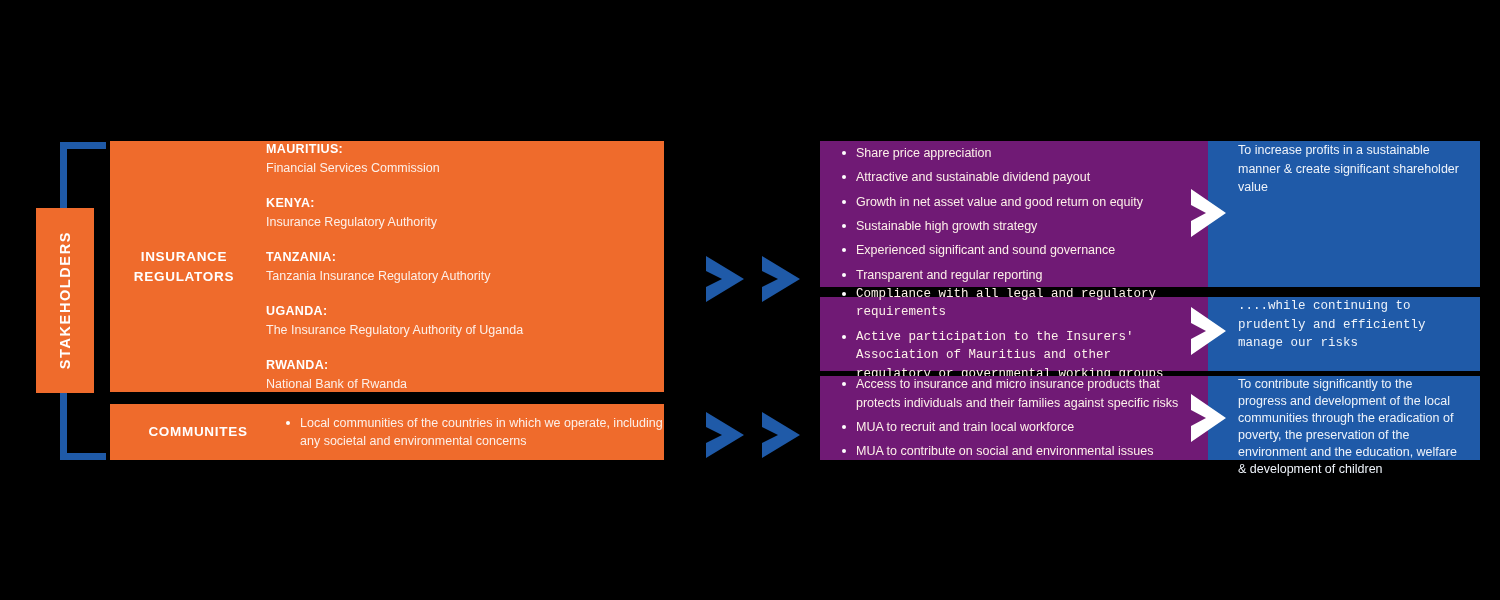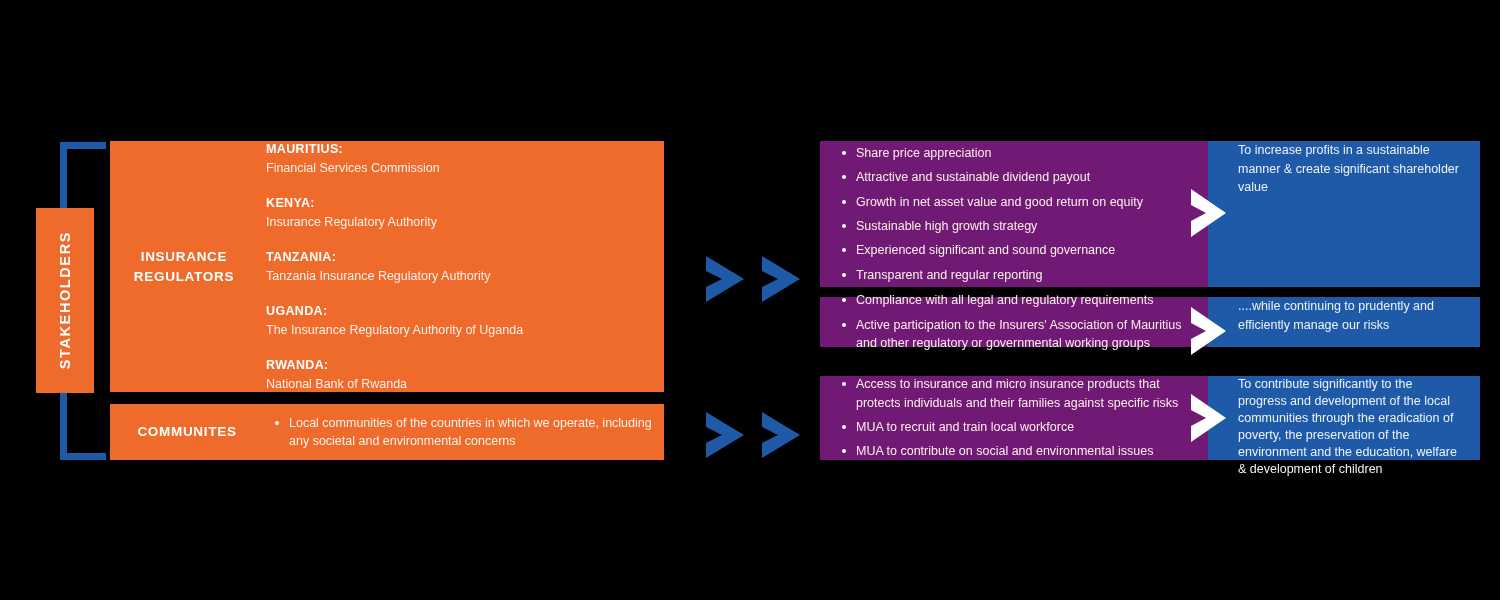--- a/index.html
+++ b/index.html
@@ -82,21 +82,21 @@
     width: 148px;
     flex: none;
     text-align: center;
     font-size: 13.5px;
     font-weight: bold;
     letter-spacing: 0.7px;
     line-height: 1.42;
     color: #ffffff;
   }
   .cat-title.offset {
-    padding-left: 3px;
+    padding-left: 14px;
   }
 
   .reg-list {
     flex: 1;
     padding-left: 8px;
     padding-right: 24px;
   }
   .reg-item { margin-bottom: 17px; }
   .reg-item:last-child { margin-bottom: 0; }
   .reg-country {
@@ -156,21 +156,21 @@
   }
 
   
   .rrow {
     position: absolute;
     left: 820px;
     width: 600px;
     display: flex;
   }
   .rrow.r1 { top: 141px; height: 146px; }
-  .rrow.r2 { top: 297px; height: 50px; }
+  .rrow.r2 { top: 297px; height: 74px; font-family: Liberation Mono, monospace; }
   .rrow.r3 { top: 376px; height: 84px; }
 
   .orange-cell {
     width: 388px;
     flex: none;
     background: #701a75;
     display: flex;
     align-items: center;
     padding: 0 22px 0 20px;
     box-sizing: border-box;

